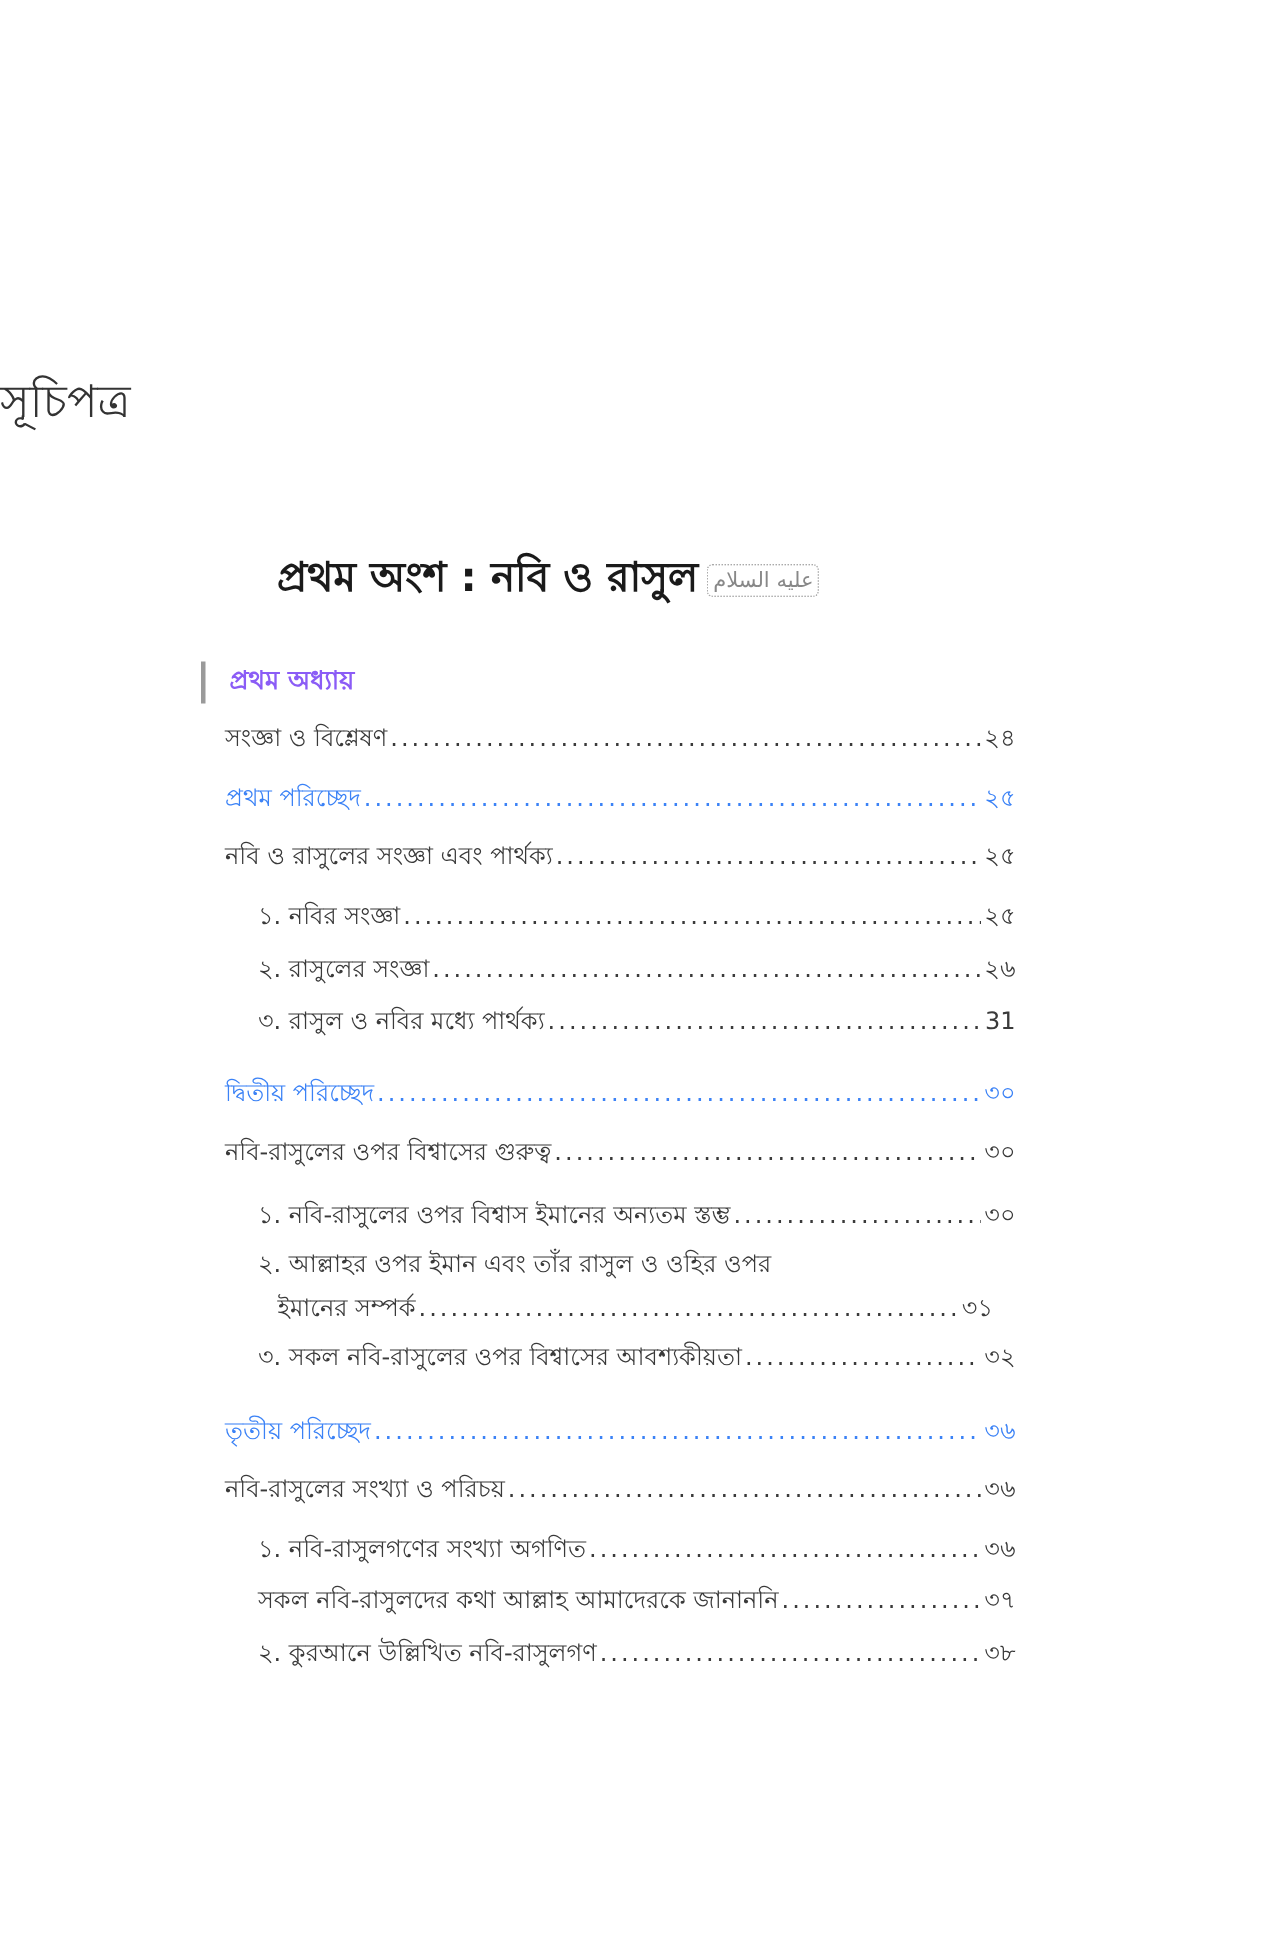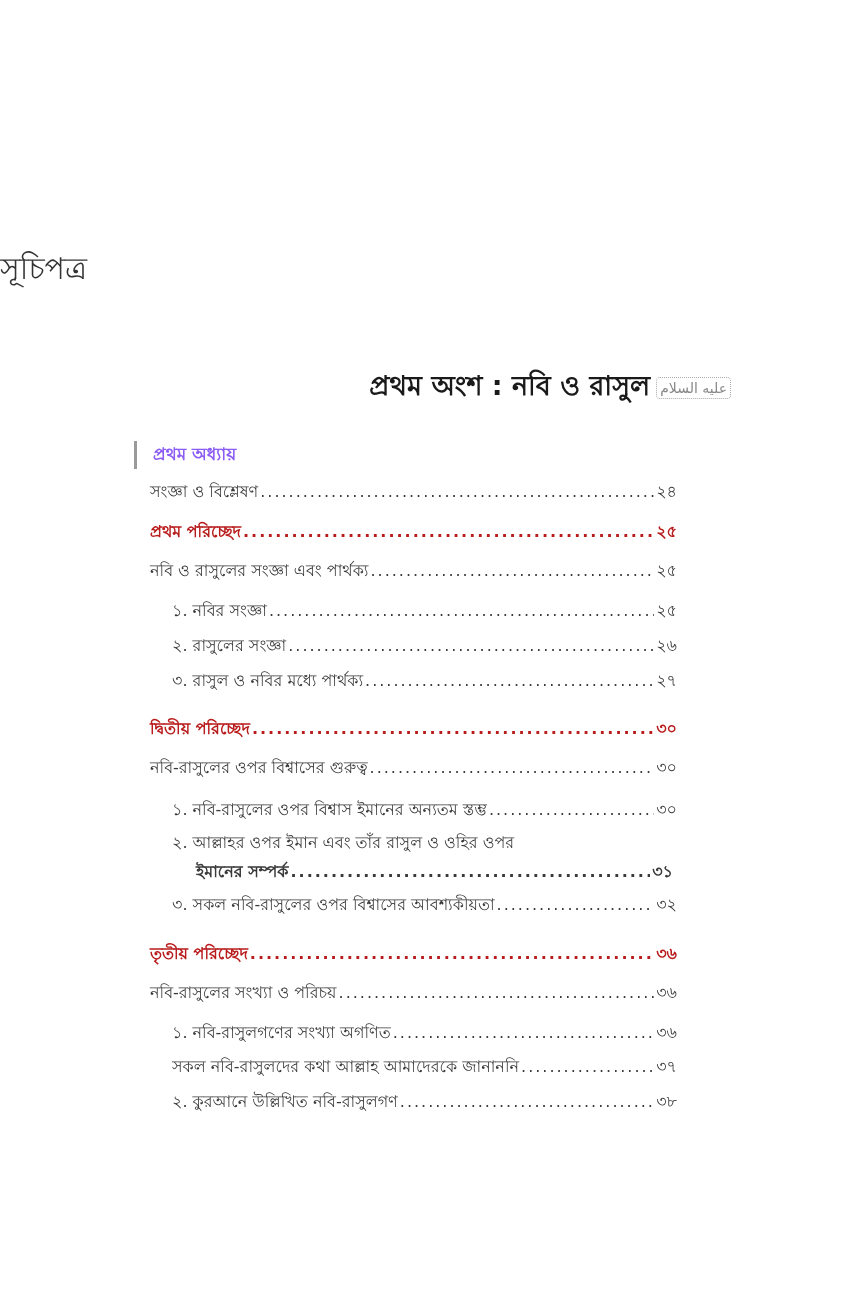--- a/index.html
+++ b/index.html
@@ -23,21 +23,21 @@
       text-align: left;
       font-size: 30px;
       color: #333333;
       line-height: 46px;
     }
     .part-title {
       position: absolute;
       top: 364px;
       left: 0;
       width: 731px;
-      text-align: right;
+      text-align: center;
       font-size: 27px;
       font-weight: bold;
       color: #1a1a1a;
       line-height: 44px;
     }
     .part-title .salutation {
       display: inline-block;
       font-size: 14px;
       color: #888;
       vertical-align: middle;
@@ -69,31 +69,30 @@
       position: absolute;
       left: 150px;
       width: 527px;
       display: flex;
       align-items: flex-end;
       font-size: 16px;
       line-height: 28px;
       color: #3a3a3a;
     }
     .toc-row.bold {
-      font-weight: bold;
-      color: #b91c1c;
+      font-weight: normal;
+      color: #3b82f6;
     }
     .toc-row.sub {
       left: 172px;
       width: 505px;
     }
     .toc-row.cont {
-      left: 196px;
+      left: 185px;
       width: 477px;
-      font-weight: bold;
     }
     .toc-row .label {
       white-space: nowrap;
       flex: 0 0 auto;
     }
     .toc-row .leader {
       flex: 1 1 auto;
       overflow: hidden;
       white-space: nowrap;
       margin: 0 2px;
@@ -153,21 +152,21 @@
 
 <div class="toc-row sub" style="top:632px">
   <span class="label">২. রাসুলের সংজ্ঞা</span>
   <span class="leader"></span>
   <span class="page">২৬</span>
 </div>
 
 <div class="toc-row sub" style="top:667px">
   <span class="label">৩. রাসুল ও নবির মধ্যে পার্থক্য</span>
   <span class="leader"></span>
-  <span class="page">২৭</span>
+  <span class="page">31</span>
 </div>
 
 <div class="toc-row bold" style="top:715px">
   <span class="label">দ্বিতীয় পরিচ্ছেদ</span>
   <span class="leader"></span>
   <span class="page">৩০</span>
 </div>
 
 <div class="toc-row" style="top:754px">
   <span class="label">নবি-রাসুলের ওপর বিশ্বাসের গুরুত্ব</span>

